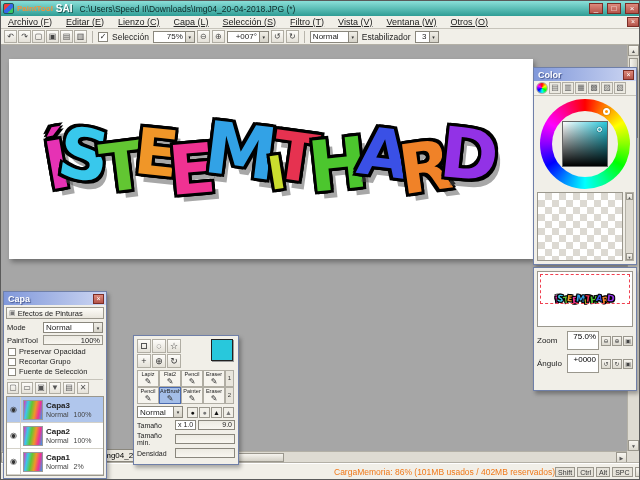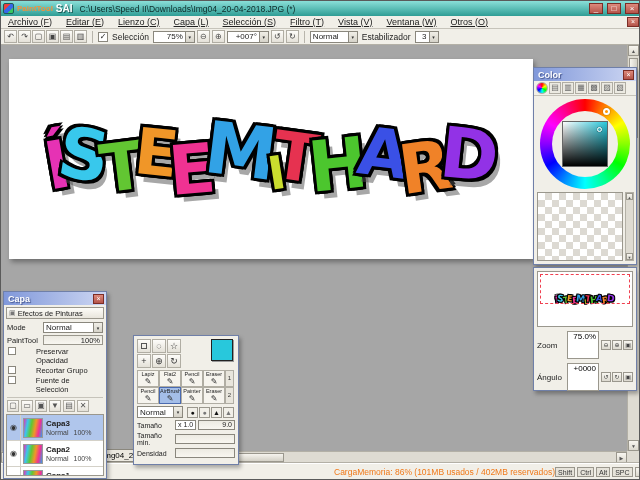--- a/index.html
+++ b/index.html
@@ -107,37 +107,37 @@
     background:linear-gradient(#f8f6f0,#dcd9cf); border:1px solid #9a978d; color:#555; }
 
   
   #nav-panel { left:532px; top:266px; width:104px; height:124px; z-index:5; }
   .nav-thumb { margin:3px; height:56px; background:#fff; border:1px solid #9a978d; position:relative;
     display:flex; align-items:center; justify-content:center; overflow:hidden; }
   #nav-letters { display:flex; align-items:center; }
   .nav-view-rect { position:absolute; left:2px; right:2px; top:2px; height:30px; border:1px dashed #f04050; }
   .nav-row { display:flex; align-items:center; margin:4px 3px 0; gap:2px;justify-content:center; }
   .nav-label { font-size:8px; width:28px; color:#222; }
-  .nav-value { flex:1; height:28px; border:1px solid #9a978d; background:#fff; font-size:8px;
+  .nav-value { flex:1; height:19px; border:1px solid #9a978d; background:#fff; font-size:8px;
     text-align:right; padding:0 2px; line-height:10px; }
   .nav-btns { display:flex; gap:1px; }
   .nav-btn { width:10px; height:10px; border:1px solid #9a978d; background:linear-gradient(#f8f6f0,#dcd9cf);
     font-size:6px; line-height:9px; text-align:center; color:#444; }
 
   
   #layer-panel { left:2px; top:290px; width:104px; height:188px; z-index:7; display:flex; flex-direction:column; }
   .fx-header { margin:2px; height:12px; border:1px solid #9a978d; background:linear-gradient(#fdfcf8,#e8e5dc);
     display:flex; align-items:center; font-size:7.5px; gap:2px; padding:0 2px; color:#222; }
   .fx-icon { font-size:7px; color:#777; }
   .lp-row { display:flex; align-items:center; margin:1px 3px; gap:2px; }
   .lp-label { font-size:7.5px; width:34px; color:#222; }
   .lp-combo { flex:1; height:11px; }
   .lp-groove { flex:1; height:10px; border:1px solid #9a978d; background:linear-gradient(#eceae2,#f8f6f0);
     font-size:7.5px; text-align:right; padding:0 2px; line-height:9px; color:#222; }
-  .cb-row { display:flex; align-items:flex-start; margin:1px 4px; gap:20px; }
+  .cb-row { display:flex; align-items:flex-end; margin:1px 4px; gap:3px; }
   .cb-box { width:8px; height:8px; border:1px solid #8a877d; background:#fff; }
   .cb-label { font-size:7.5px; color:#222; }
   .lp-icons { display:flex; gap:2px; margin:2px 3px 1px; padding-top:2px; border-top:1px solid #c6c3ba; }
   .lp-icon { width:12px; height:12px; border:1px solid #b0ada3; background:linear-gradient(#fdfcf9,#e4e1d8);
     font-size:8px; line-height:10px; text-align:center; color:#555; }
   .layer-list { flex:1; margin:1px 2px 2px; border:1px solid #9a978d; background:#fff; overflow:hidden; }
   .layer-row { height:26px; display:flex; align-items:center; border-bottom:1px solid #d4d1c8; background:#fff; }
   .layer-row.selected { background:#b0c6ec; }
   .eye-cell { width:14px; height:100%; border-right:1px solid #d4d1c8; display:flex; align-items:center;
     justify-content:center; font-size:8px; color:#333; }

